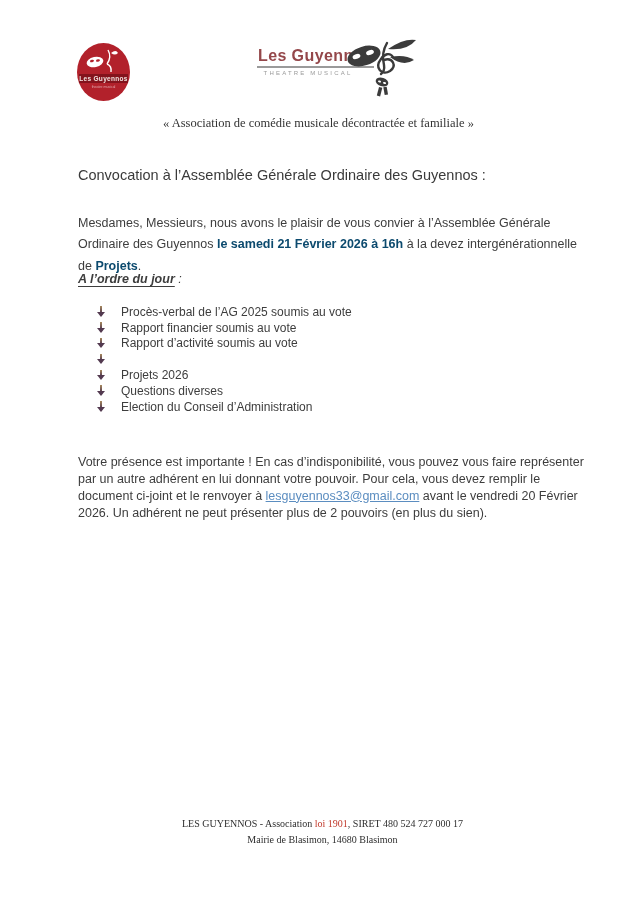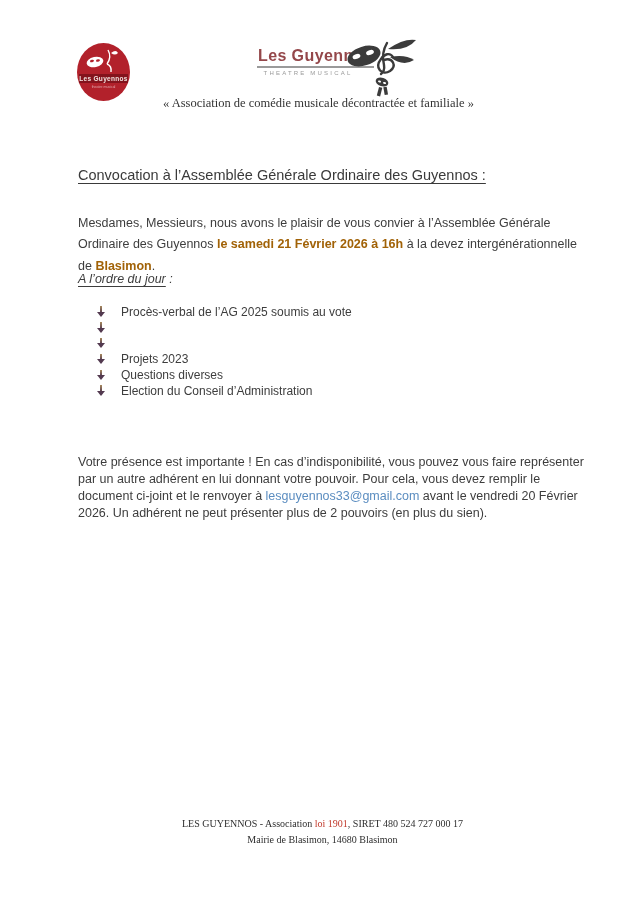--- a/index.html
+++ b/index.html
@@ -35,39 +35,39 @@
     color:var(--logo-maroon,#94474a);
     border-bottom:2px solid #9a9a9a; padding:0 1px 1px 1px;
   }
   .lc-sub {
     width:102px; text-align:center; margin-top:2px;
     font-size:6px; letter-spacing:2.2px; color:#9a9a9a; white-space:nowrap;
   }
   .lc-art { position:absolute; left:83px; top:-11px; }
 
   .tagline {
-    position:absolute; top:96px; left:0; width:100%; text-align:center;
+    position:absolute; top:116px; left:0; width:100%; text-align:center;
     font-family:"Liberation Serif", serif; font-size:12.5px; color:#333333;
   }
 
   
   .heading {
     position:absolute; left:78px; top:167px;
     font-size:14.5px; color:#3a3a3a;
   }
-  .heading .u { text-decoration:underline; text-underline-offset:3px;margin-top:48px; }
+  .heading .u { text-underline-offset:3px;margin-top:48px; }
 
   .para1 {
     position:absolute; left:78px; top:200px; width:512px;
     font-size:12.5px; line-height:21.5px;
   }
-  .para1 b, .para2 b { color:#a16207; }
+  .para1 b, .para2 b { color:#0c4a6e; }
 
   .ordre { position:absolute; left:78px; top:272px; font-size:12.5px; font-style:italic; }
-  .ordre .u { text-decoration:underline; text-underline-offset:3px; }
+  .ordre .u { text-decoration:underline; text-underline-offset:3px;font-weight:bold; }
 
   .agenda {
     position:absolute; left:97px; top:304px; margin:0; padding:0; list-style:none;
   }
   .agenda li {
     display:flex; align-items:center; height:15.8px;
     font-size:12px; color:#3d3d3d;
   }
   .bullet { position:relative; width:8px; height:11px; flex:0 0 8px; margin-right:16px; }
   .bullet .b-stem {
@@ -77,21 +77,21 @@
   .bullet .b-head {
     position:absolute; left:0; top:5.5px; width:0; height:0;
     border-left:4px solid transparent; border-right:4px solid transparent;
     border-top:5px solid var(--bullet-color,#533a50);
   }
 
   .para2 {
     position:absolute; left:78px; top:441px; width:512px;
     font-size:12.5px; line-height:17px;
   }
-  a.email { color:var(--link-blue,#5b8dc0); cursor:pointer; }
+  a.email { color:var(--link-blue,#5b8dc0); text-decoration:underline; cursor:pointer; }
 
   
   .footer {
     position:absolute; left:4px; top:816px; width:100%; text-align:center;
     font-family:"Liberation Serif", serif; font-size:10px; line-height:15.5px;
     color:#2e2e2e;
   }
   .footer .red { color:var(--footer-red,#c0392b); }
 </style>
 </head>
@@ -142,52 +142,60 @@
       </g>
     </svg>
   </div>
 
   <div class="tagline">« Association de comédie musicale décontractée et familiale »</div>
 
   <div class="heading">
     <span class="u">Convocation à l’Assemblée Générale Ordinaire des Guyennos :</span>
   </div>
 
-  <p class="para1"><span>Mesdames, Messieurs, nous avons le plaisir de vous convier à l’Assemblée Générale Ordinaire des Guyennos </span><b>le samedi 21 Février 2026 à 16h</b><span> à la devez intergénérationnelle de </span><b>Blasimon</b><span>.</span></p>
+  <p class="para1"><span>Mesdames, Messieurs, nous avons le plaisir de vous convier à l’Assemblée Générale Ordinaire des Guyennos </span><b>le samedi 21 Février 2026 à 16h</b><span> à la devez intergénérationnelle de </span><b>Projets</b><span>.</span></p>
 
   <div class="ordre">
     <span class="u">A l’ordre du jour</span><span> :</span>
   </div>
 
   <ul class="agenda" id="agenda-list">
       <li>
         <span class="bullet">
           <span class="b-stem"></span>
           <span class="b-head"></span>
         </span>
         <span>Procès-verbal de l’AG 2025 soumis au vote</span>
       </li>
       <li>
         <span class="bullet">
           <span class="b-stem"></span>
           <span class="b-head"></span>
         </span>
-      </li>
-      <li>
-        <span class="bullet">
-          <span class="b-stem"></span>
-          <span class="b-head"></span>
-        </span>
-      </li>
-      <li>
-        <span class="bullet">
-          <span class="b-stem"></span>
-          <span class="b-head"></span>
-        </span>
-        <span>Projets 2023</span>
+        <span>Rapport financier soumis au vote</span>
+      </li>
+      <li>
+        <span class="bullet">
+          <span class="b-stem"></span>
+          <span class="b-head"></span>
+        </span>
+        <span>Rapport d’activité soumis au vote</span>
+      </li>
+      <li>
+        <span class="bullet">
+          <span class="b-stem"></span>
+          <span class="b-head"></span>
+        </span>
+      </li>
+      <li>
+        <span class="bullet">
+          <span class="b-stem"></span>
+          <span class="b-head"></span>
+        </span>
+        <span>Projets 2026</span>
       </li>
       <li>
         <span class="bullet">
           <span class="b-stem"></span>
           <span class="b-head"></span>
         </span>
         <span>Questions diverses</span>
       </li>
       <li>
         <span class="bullet">

